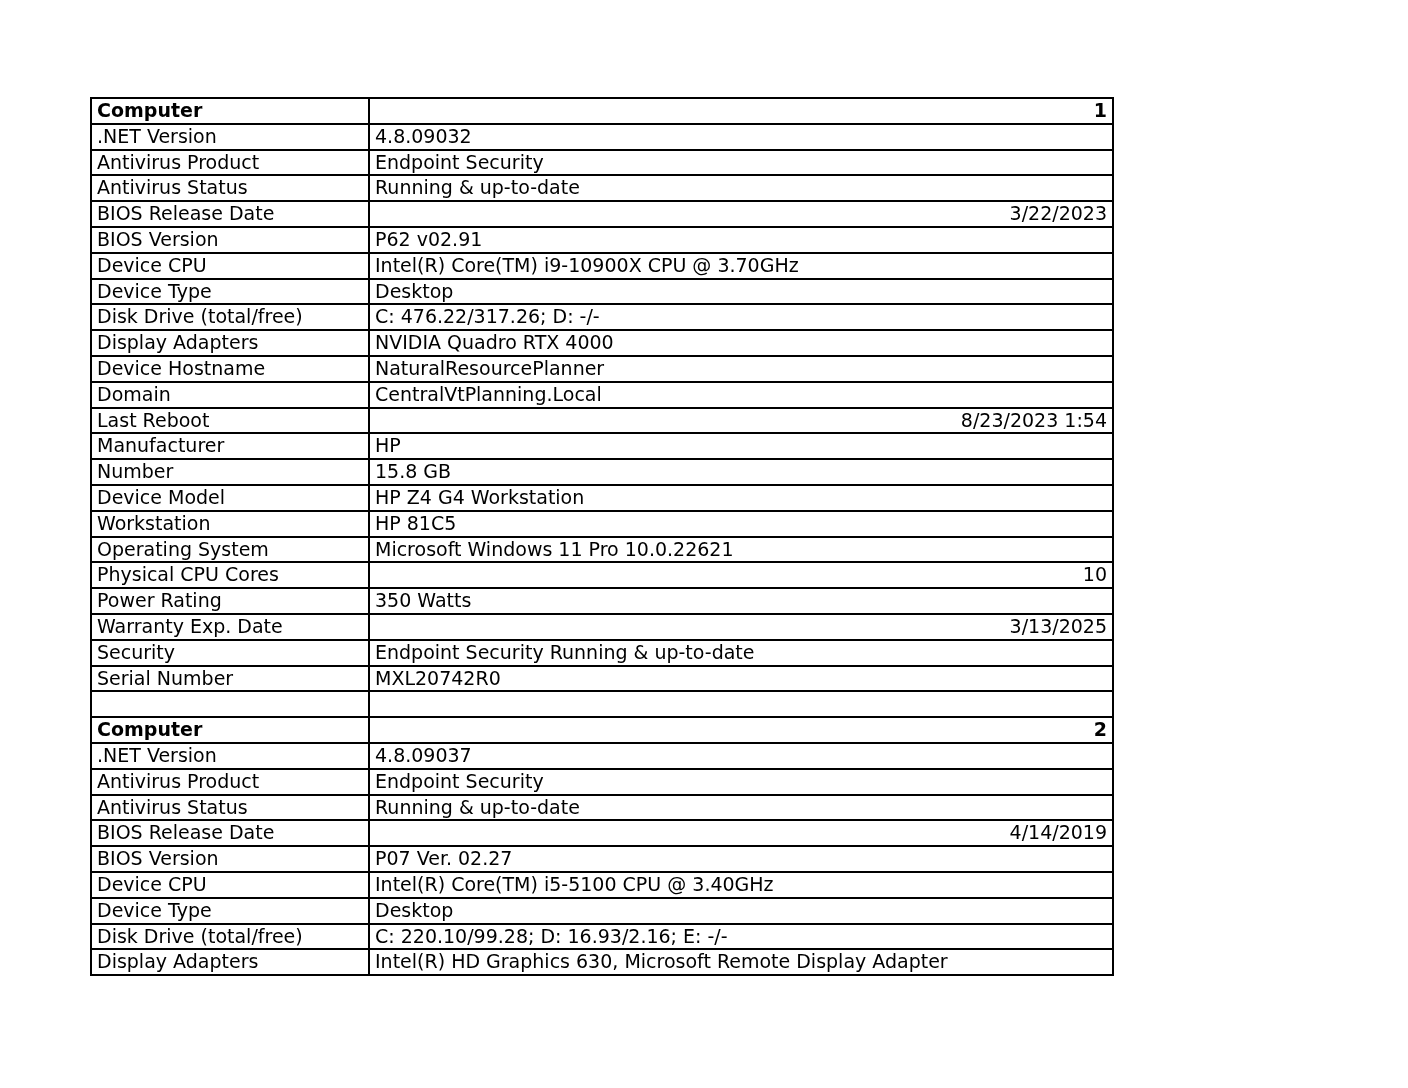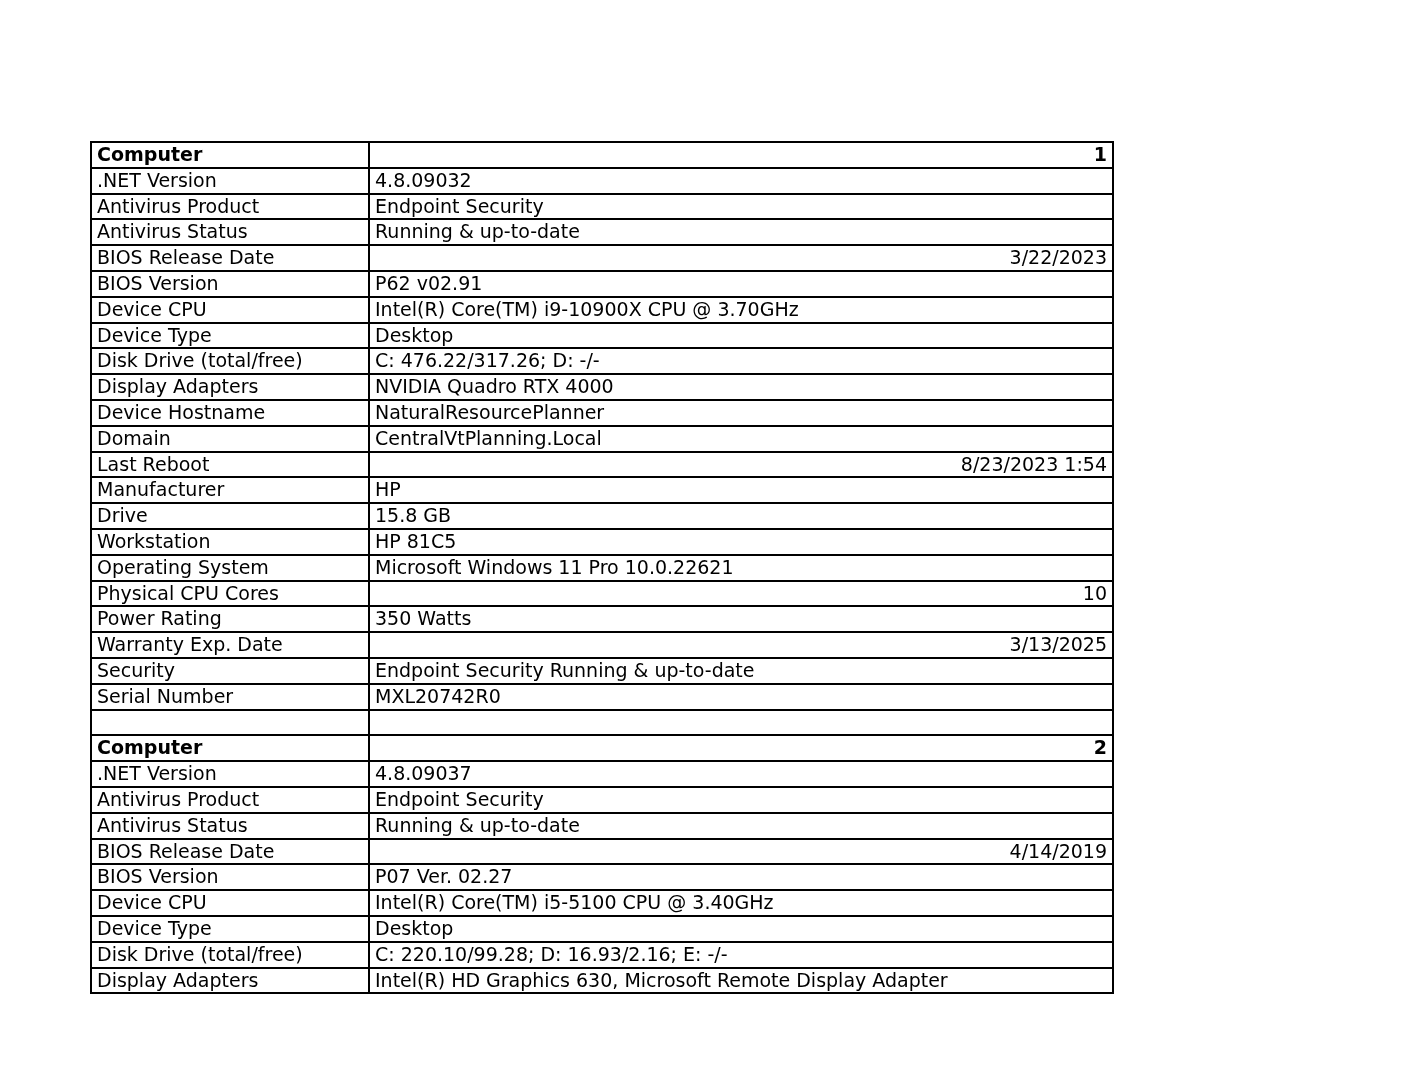--- a/index.html
+++ b/index.html
@@ -17,21 +17,20 @@
     height: 1088px;
     overflow: hidden;
   }
   table.inv {
     position: absolute;
     left: 90px;
     top: 97px;
     width: 1024px;
     border-collapse: collapse;
     table-layout: fixed;
-    margin-top: 44px;
   }
   col.col-label { width: 278px; }
   table.inv td {
     border: 2px solid #000000;
     height: 23.8px;
     padding: 0 5px;
     font-size: 19px;
     line-height: 23.8px;
     white-space: nowrap;
     overflow: hidden;
@@ -100,22 +99,26 @@
         </tr>
         <tr>
           <td>Last Reboot</td>
           <td class="right">8/23/2023 1:54</td>
         </tr>
         <tr>
           <td>Manufacturer</td>
           <td>HP</td>
         </tr>
         <tr>
-          <td>Drive</td>
+          <td>Number</td>
           <td>15.8 GB</td>
+        </tr>
+        <tr>
+          <td>Device Model</td>
+          <td>HP Z4 G4 Workstation</td>
         </tr>
         <tr>
           <td>Workstation</td>
           <td>HP 81C5</td>
         </tr>
         <tr>
           <td>Operating System</td>
           <td>Microsoft Windows 11 Pro 10.0.22621</td>
         </tr>
         <tr>

